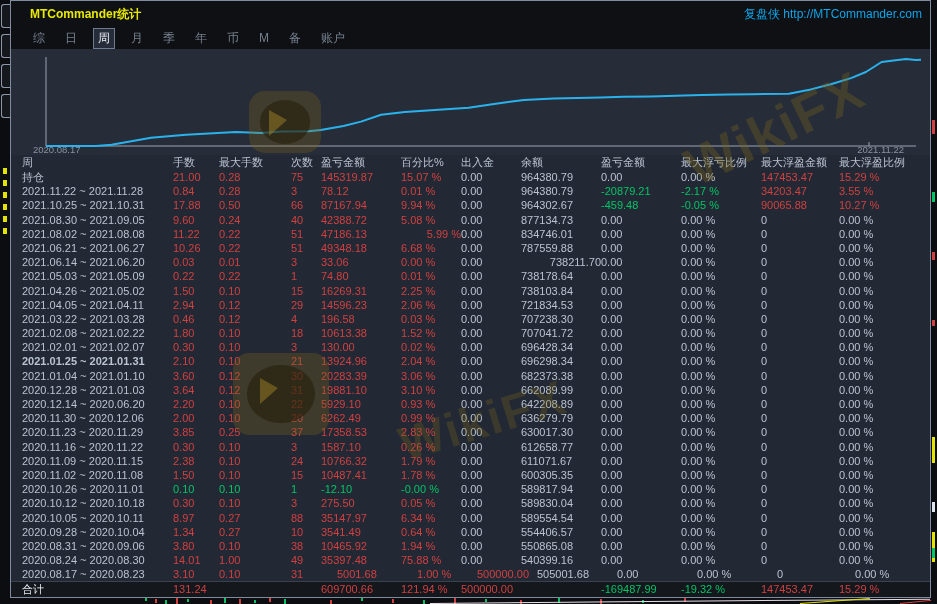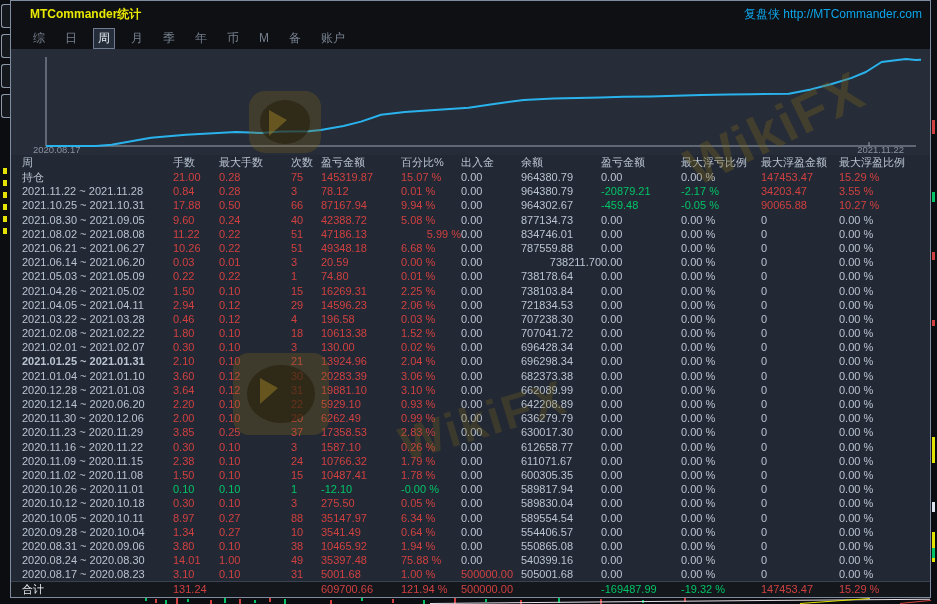--- a/index.html
+++ b/index.html
@@ -194,21 +194,21 @@
           <span class="tcell c-d" style="width: 80px;">0.00</span>
           <span class="tcell c-d" style="width: 80px;">0.00 %</span>
           <span class="tcell c-d" style="width: 78px;">0</span>
           <span class="tcell c-d" style="width: 80px;">0.00 %</span>
         </div>
         <div class="trow">
           <span class="tcell c-d" style="width: 151px;">2021.06.14 ~ 2021.06.20</span>
           <span class="tcell c-r" style="width: 46px;">0.03</span>
           <span class="tcell c-r" style="width: 72px;">0.01</span>
           <span class="tcell c-r" style="width: 30px;">3</span>
-          <span class="tcell c-r" style="width: 80px;">20.59</span>
+          <span class="tcell c-r" style="width: 80px;">33.06</span>
           <span class="tcell c-r" style="width: 60px;">0.00 %</span>
           <span class="tcell c-d" style="width: 60px;">0.00</span>
           <span class="tcell c-d" style="width: 80px; text-align: right;">738211.70</span>
           <span class="tcell c-d" style="width: 80px;">0.00</span>
           <span class="tcell c-d" style="width: 80px;">0.00 %</span>
           <span class="tcell c-d" style="width: 78px;">0</span>
           <span class="tcell c-d" style="width: 80px;">0.00 %</span>
         </div>
         <div class="trow">
           <span class="tcell c-d" style="width: 151px;">2021.05.03 ~ 2021.05.09</span>
@@ -502,21 +502,21 @@
           <span class="tcell c-d" style="width: 80px;">0.00</span>
           <span class="tcell c-d" style="width: 80px;">0.00 %</span>
           <span class="tcell c-d" style="width: 78px;">0</span>
           <span class="tcell c-d" style="width: 80px;">0.00 %</span>
         </div>
         <div class="trow">
           <span class="tcell c-d" style="width: 151px;">2020.08.17 ~ 2020.08.23</span>
           <span class="tcell c-r" style="width: 46px;">3.10</span>
           <span class="tcell c-r" style="width: 72px;">0.10</span>
           <span class="tcell c-r" style="width: 30px;">31</span>
-          <span class="tcell c-r" style="width: 80px;">5001.68</span>
+          <span class="tcell c-r" style="width: 80px; margin-left: 16px;">5001.68</span>
           <span class="tcell c-r" style="width: 60px;">1.00 %</span>
           <span class="tcell c-r" style="width: 60px;">500000.00</span>
           <span class="tcell c-d" style="width: 80px;">505001.68</span>
           <span class="tcell c-d" style="width: 80px;">0.00</span>
           <span class="tcell c-d" style="width: 80px;">0.00 %</span>
           <span class="tcell c-d" style="width: 78px;">0</span>
           <span class="tcell c-d" style="width: 80px;">0.00 %</span>
         </div>
         <div class="trow total">
           <span class="tcell c-w" style="width: 151px;">合计</span>

